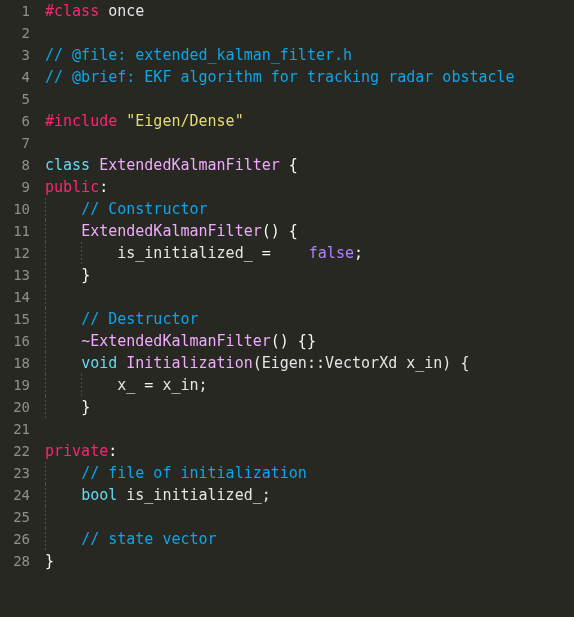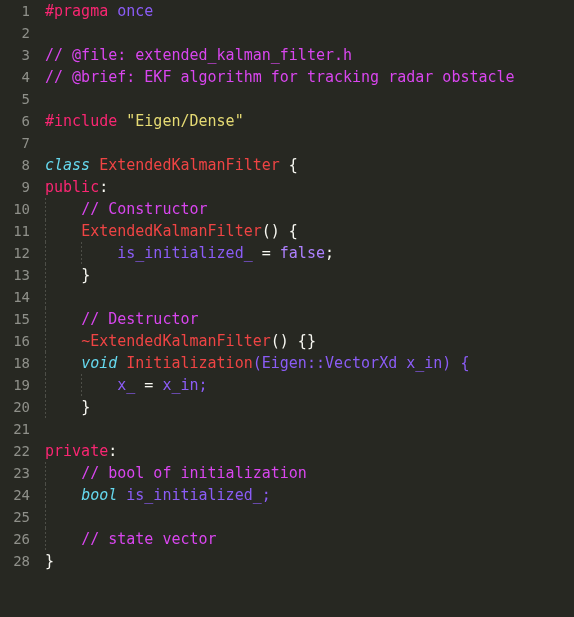--- a/index.html
+++ b/index.html
@@ -53,55 +53,55 @@
   .guide {
     position: absolute;
     top: 0;
     bottom: 0;
     width: 1px;
     background-image: linear-gradient(to bottom, #4d4e47 50%, rgba(0,0,0,0) 50%);
     background-size: 1px 4px;
     background-repeat: repeat-y;
   }
   
-  .tok-default   { color: #8b5cf6; }
-  .tok-comment   { color: #d946ef; margin-top: 32px; }
+  .tok-default   { color: #e5e5e5; }
+  .tok-comment   { color: #0ea5e9; margin-top: 32px; }
   .tok-keyword   { color: #f92672; }
-  .tok-type      { color: #66d9ef; font-style: italic; }
-  .tok-entity    { color: #ef4444; }
+  .tok-type      { color: #66d9ef; }
+  .tok-entity    { color: #f0abfc; }
   .tok-string    { color: #e6db74; }
-  .tok-constant  { color: #ae81ff; }
+  .tok-constant  { color: #ae81ff; margin-left: 29px; }
   .tok-operator  { color: #f8f8f2; }
   .tok-punct     { color: #f8f8f2; }
 </style>
 </head>
 <body>
 
 <div id="editor">
   <div class="code-area">
-      <div class="line"><div class="gutter">1</div><div class="content"><span class="tok-keyword">#pragma</span><span class="tok-default"> </span><span class="tok-default">once</span></div></div>
+      <div class="line"><div class="gutter">1</div><div class="content"><span class="tok-keyword">#class</span><span class="tok-default"> </span><span class="tok-default">once</span></div></div>
       <div class="line"><div class="gutter">2</div><div class="content"></div></div>
       <div class="line"><div class="gutter">3</div><div class="content"><span class="tok-comment">// @file: extended_kalman_filter.h</span></div></div>
       <div class="line"><div class="gutter">4</div><div class="content"><span class="tok-comment">// @brief: EKF algorithm for tracking radar obstacle</span></div></div>
       <div class="line"><div class="gutter">5</div><div class="content"></div></div>
       <div class="line"><div class="gutter">6</div><div class="content"><span class="tok-keyword">#include</span><span class="tok-default"> </span><span class="tok-string">"Eigen/Dense"</span></div></div>
       <div class="line"><div class="gutter">7</div><div class="content"></div></div>
       <div class="line"><div class="gutter">8</div><div class="content"><span class="tok-type">class</span><span class="tok-default"> </span><span class="tok-entity">ExtendedKalmanFilter</span><span class="tok-default"> </span><span class="tok-punct">{</span></div></div>
       <div class="line"><div class="gutter">9</div><div class="content"><span class="tok-keyword">public</span><span class="tok-punct">:</span></div></div>
       <div class="line"><div class="gutter">10</div><div class="content"><span class="tok-default">    </span><span class="tok-comment">// Constructor</span><span class="guide" style="position: absolute; left: 15px; top: 0px; height: 22px;"></span></div></div>
       <div class="line"><div class="gutter">11</div><div class="content"><span class="tok-default">    </span><span class="tok-entity">ExtendedKalmanFilter</span><span class="tok-punct">() {</span><span class="guide" style="position: absolute; left: 15px; top: 0px; height: 22px;"></span></div></div>
       <div class="line"><div class="gutter">12</div><div class="content"><span class="tok-default">        </span><span class="tok-default">is_initialized_</span><span class="tok-operator"> = </span><span class="tok-constant">false</span><span class="tok-punct">;</span><span class="guide" style="position: absolute; left: 15px; top: 0px; height: 22px;"></span><span class="guide" style="position: absolute; left: 51px; top: 0px; height: 22px;"></span></div></div>
       <div class="line"><div class="gutter">13</div><div class="content"><span class="tok-default">    </span><span class="tok-punct">}</span><span class="guide" style="position: absolute; left: 15px; top: 0px; height: 22px;"></span></div></div>
       <div class="line"><div class="gutter">14</div><div class="content"><span class="guide" style="position: absolute; left: 15px; top: 0px; height: 22px;"></span></div></div>
       <div class="line"><div class="gutter">15</div><div class="content"><span class="tok-default">    </span><span class="tok-comment">// Destructor</span><span class="guide" style="position: absolute; left: 15px; top: 0px; height: 22px;"></span></div></div>
       <div class="line"><div class="gutter">16</div><div class="content"><span class="tok-default">    </span><span class="tok-entity">~ExtendedKalmanFilter</span><span class="tok-punct">() {}</span><span class="guide" style="position: absolute; left: 15px; top: 0px; height: 22px;"></span></div></div>
       <div class="line"><div class="gutter">18</div><div class="content"><span class="tok-default">    </span><span class="tok-type">void</span><span class="tok-default"> </span><span class="tok-entity">Initialization</span><span class="tok-default">(Eigen::VectorXd x_in) {</span><span class="guide" style="position: absolute; left: 15px; top: 0px; height: 22px;"></span></div></div>
       <div class="line"><div class="gutter">19</div><div class="content"><span class="tok-default">        </span><span class="tok-default">x_</span><span class="tok-operator"> = </span><span class="tok-default">x_in;</span><span class="guide" style="position: absolute; left: 15px; top: 0px; height: 22px;"></span><span class="guide" style="position: absolute; left: 51px; top: 0px; height: 22px;"></span></div></div>
       <div class="line"><div class="gutter">20</div><div class="content"><span class="tok-default">    </span><span class="tok-punct">}</span><span class="guide" style="position: absolute; left: 15px; top: 0px; height: 22px;"></span></div></div>
       <div class="line"><div class="gutter">21</div><div class="content"></div></div>
       <div class="line"><div class="gutter">22</div><div class="content"><span class="tok-keyword">private</span><span class="tok-punct">:</span></div></div>
-      <div class="line"><div class="gutter">23</div><div class="content"><span class="tok-default">    </span><span class="tok-comment">// bool of initialization</span><span class="guide" style="position: absolute; left: 15px; top: 0px; height: 22px;"></span></div></div>
+      <div class="line"><div class="gutter">23</div><div class="content"><span class="tok-default">    </span><span class="tok-comment">// file of initialization</span><span class="guide" style="position: absolute; left: 15px; top: 0px; height: 22px;"></span></div></div>
       <div class="line"><div class="gutter">24</div><div class="content"><span class="tok-default">    </span><span class="tok-type">bool</span><span class="tok-default"> </span><span class="tok-default">is_initialized_;</span><span class="guide" style="position: absolute; left: 15px; top: 0px; height: 22px;"></span></div></div>
       <div class="line"><div class="gutter">25</div><div class="content"><span class="guide" style="position: absolute; left: 15px; top: 0px; height: 22px;"></span></div></div>
       <div class="line"><div class="gutter">26</div><div class="content"><span class="tok-default">    </span><span class="tok-comment">// state vector</span><span class="guide" style="position: absolute; left: 15px; top: 0px; height: 22px;"></span></div></div>
       <div class="line"><div class="gutter">28</div><div class="content"><span class="tok-punct">}</span></div></div>
     </div>
 </div>
 
 </body></html>

